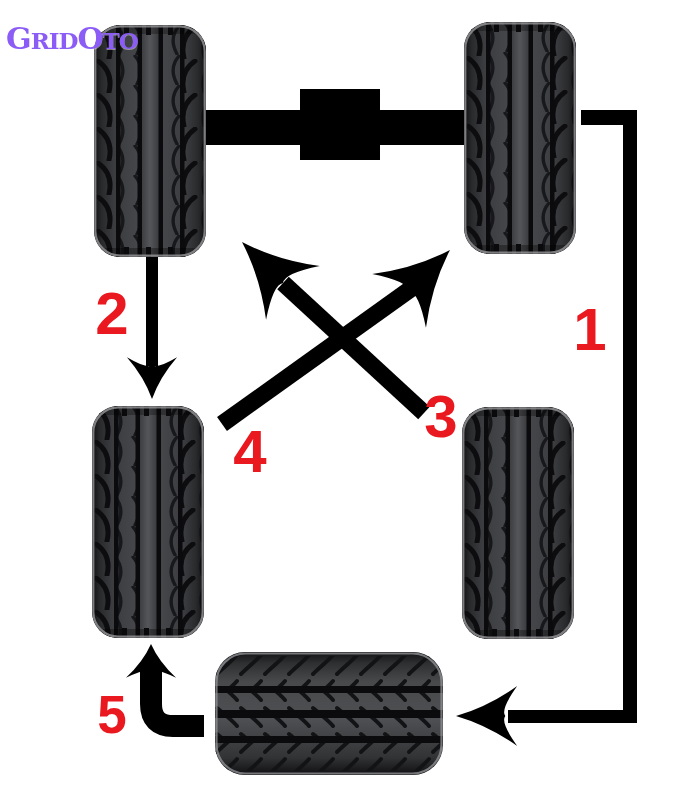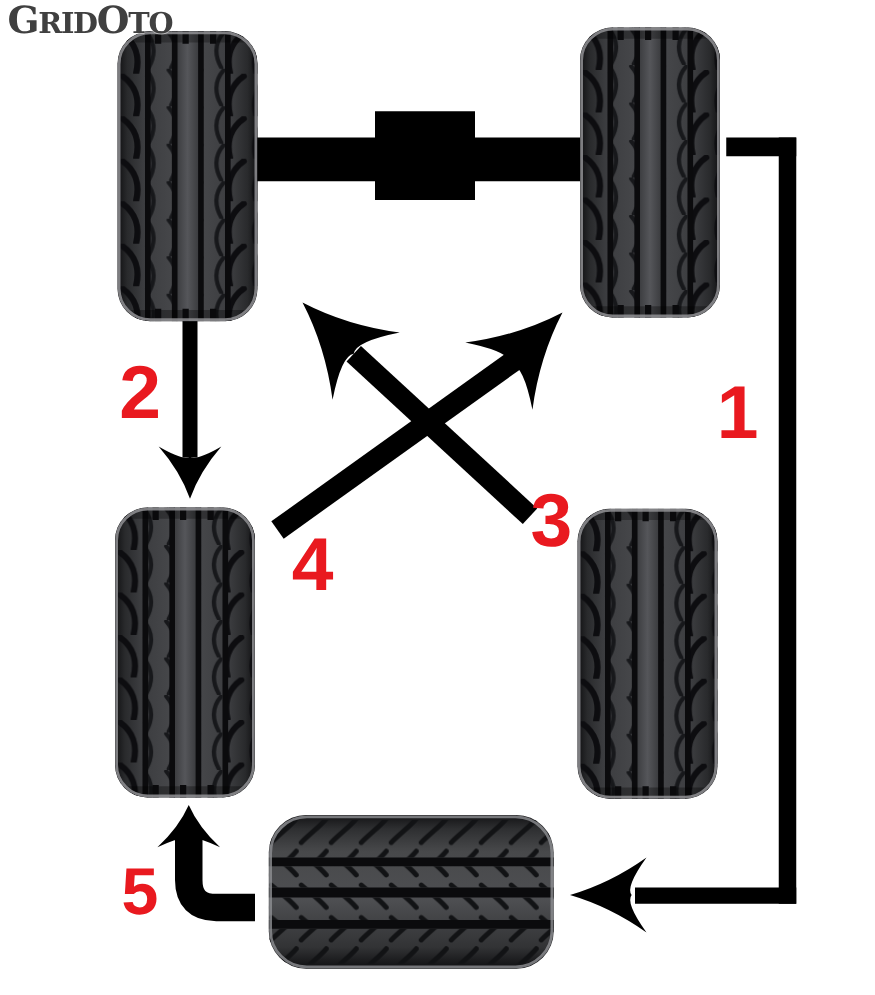--- a/index.html
+++ b/index.html
@@ -8,22 +8,22 @@
     overflow:hidden;font-family:"Liberation Sans",sans-serif;
   }
   .stage svg{position:absolute;left:0;top:0;}
   .step{
     position:absolute;transform:translate(-50%,-50%);
     font:700 60px/1 "Liberation Sans",sans-serif;
     color:#e9191f;letter-spacing:0;
   }
   .step.small{font-size:53px;}
   .logo{
-    position:absolute;left:6px;top:0;z-index:5;
-    color:#404040;font-weight:700;white-space:nowrap;
+    position:absolute;left:6px;top:22px;z-index:5;
+    color:#8b5cf6;font-weight:700;white-space:nowrap;
     font-family:"DejaVu Serif",serif;letter-spacing:-1px;
     text-shadow:0 1px 0 rgba(255,255,255,.45);
     line-height:34px;
   }
   .logo .big{font-size:30px;}
   .logo .sm{font-size:23px;}
 </style>
 </head>
 <body>
 

